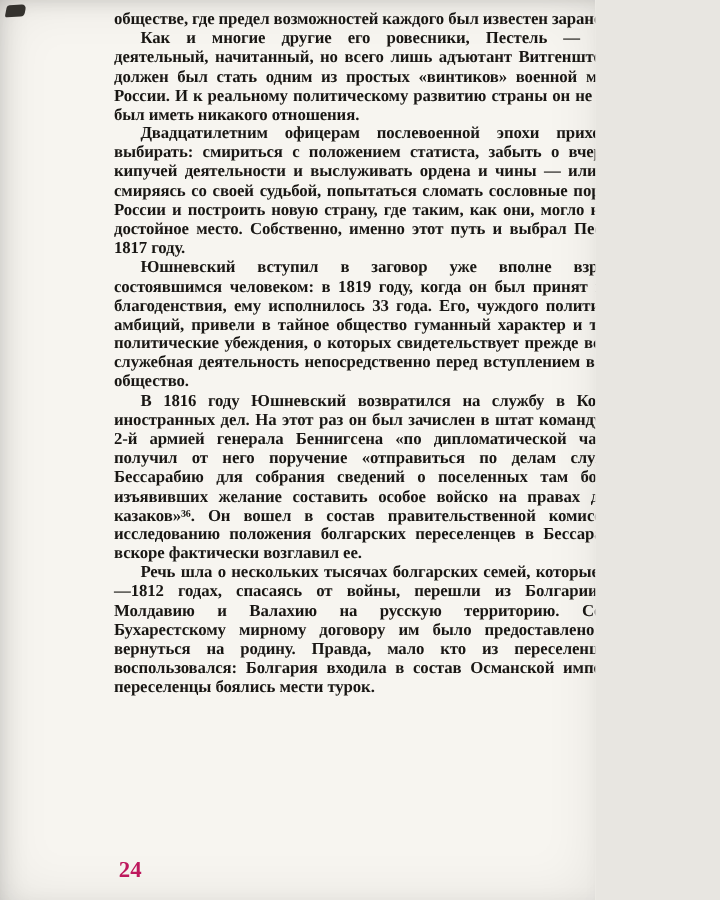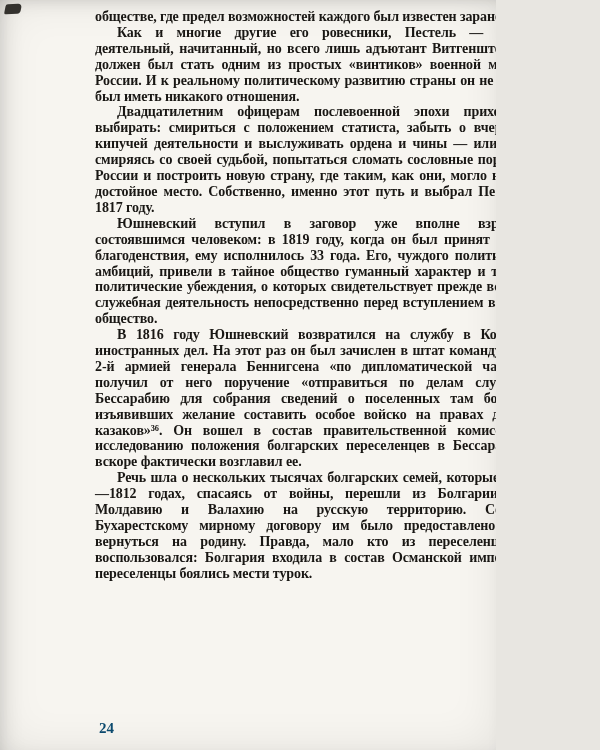--- a/index.html
+++ b/index.html
@@ -51,23 +51,23 @@
     padding: 0;
     text-indent: 22px;
   }
   .text-block p.no-indent {
     text-indent: 0;
   }
   .page-number {
     position: absolute;
     left: 99px;
     bottom: 13px;
-    font-size: 15px;
+    font-size: 19px;
     font-weight: bold;
-    color: #0c4a6e;
+    color: #be185d;
   }
 </style>
 </head>
 <body>
 
 <div class="scan-page">
 
   <div class="corner-artifact"></div>
 
   <div class="text-block">

